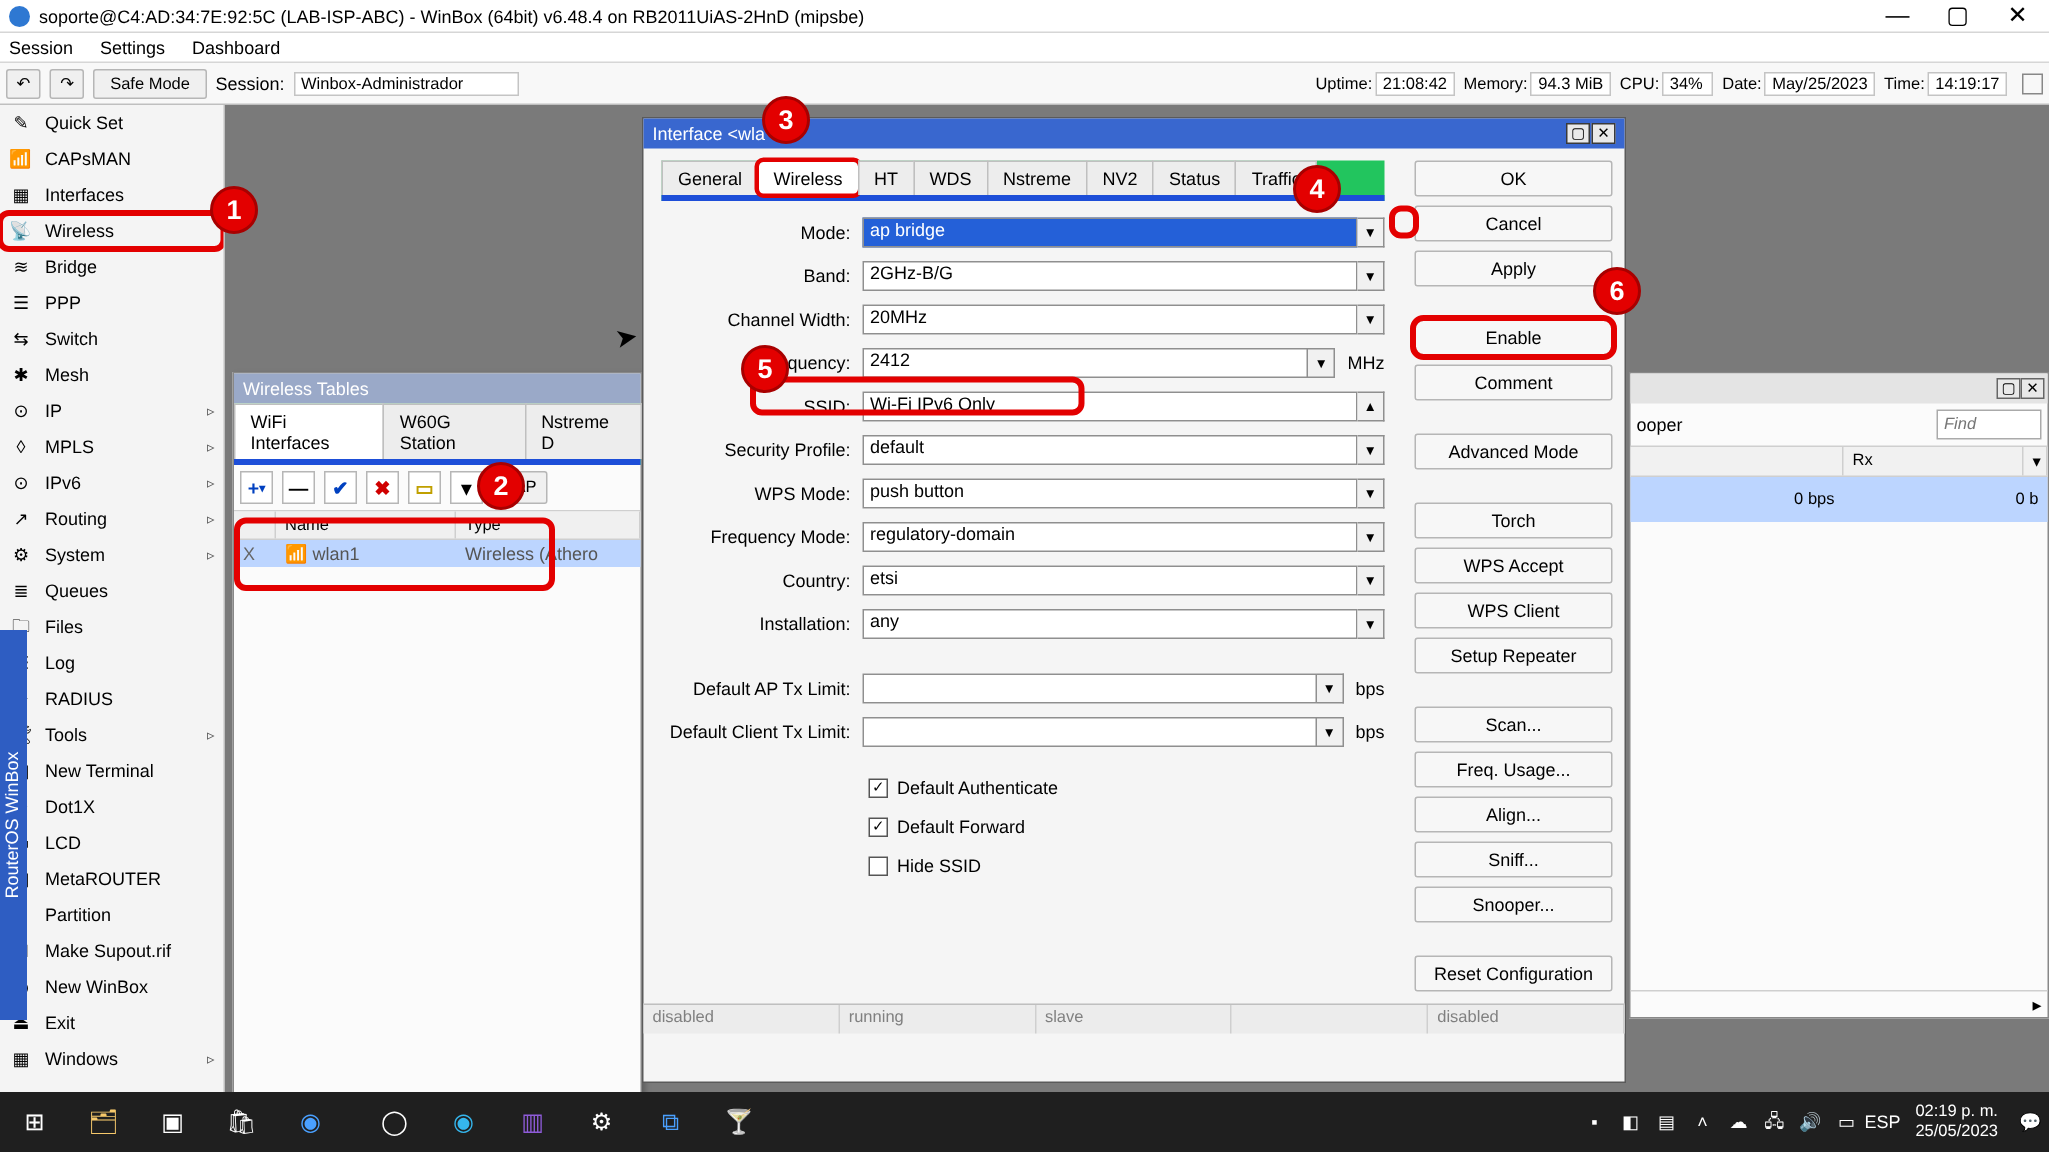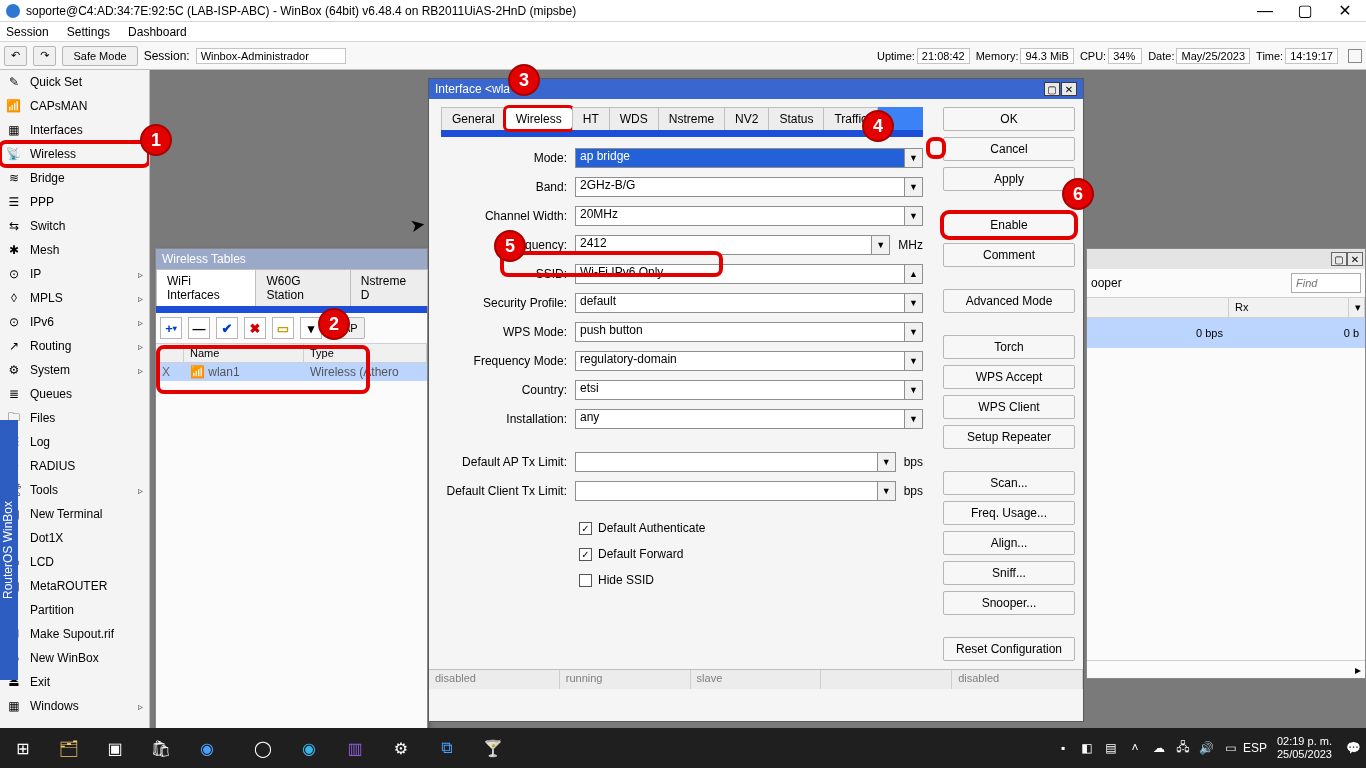--- a/index.html
+++ b/index.html
@@ -50,21 +50,21 @@
   .sidebar .item.hl{outline:4px solid var(--highlight);outline-offset:-2px;border-radius:6px;}
 
   
   .vstrip{position:absolute;left:0;top:350px;width:18px;height:260px;writing-mode:vertical-rl;transform:rotate(180deg);background:#2e5dc2;color:#fff;font-size:12px;text-align:center;padding:6px 1px;z-index:3;}
 
   
   .subwin{position:absolute;border:1px solid #888;background:#fbfbfb;box-shadow:2px 2px 4px rgba(0,0,0,.25);}
   .subwin .subtitle{height:20px;background:#9aa9c8;color:#fff;display:flex;align-items:center;padding:0 6px;font-size:12px;}
   .subwin .subtitle.inactive{background:#9aa9c8;}
 
-  .tabs{display:flex;border-bottom:7px solid #1d4ed8;background:#3b82f6;align-items:center;}
+  .tabs{display:flex;border-bottom:4px solid #1d4ed8;background:#22c55e;align-items:center;}
   .tabs .tab{padding:4px 10px;font-size:12px;border:1px solid #bfbfbf;border-bottom:none;background:#ededed;margin-right:-1px;}
   .tabs .tab.active{background:#fff;}
   .tabs .tab.hl{outline:3px solid var(--highlight);outline-offset:-1px;border-radius:4px;}
 
   .minitb{display:flex;gap:6px;padding:4px;border-bottom:1px solid #cfcfcf;align-items:center;}
   .minitb .sqbtn{width:22px;height:22px;border:1px solid var(--btn-border);background:#fff;display:flex;align-items:center;justify-content:center;font-weight:bold;font-size:13px;}
 
   .listhead{display:flex;background:#f0f0f0;border-bottom:1px solid #cfcfcf;font-size:11px;}
   .listhead div{padding:3px 6px;border-right:1px solid #cfcfcf;}
   .listbody{position:relative;min-height:300px;}

